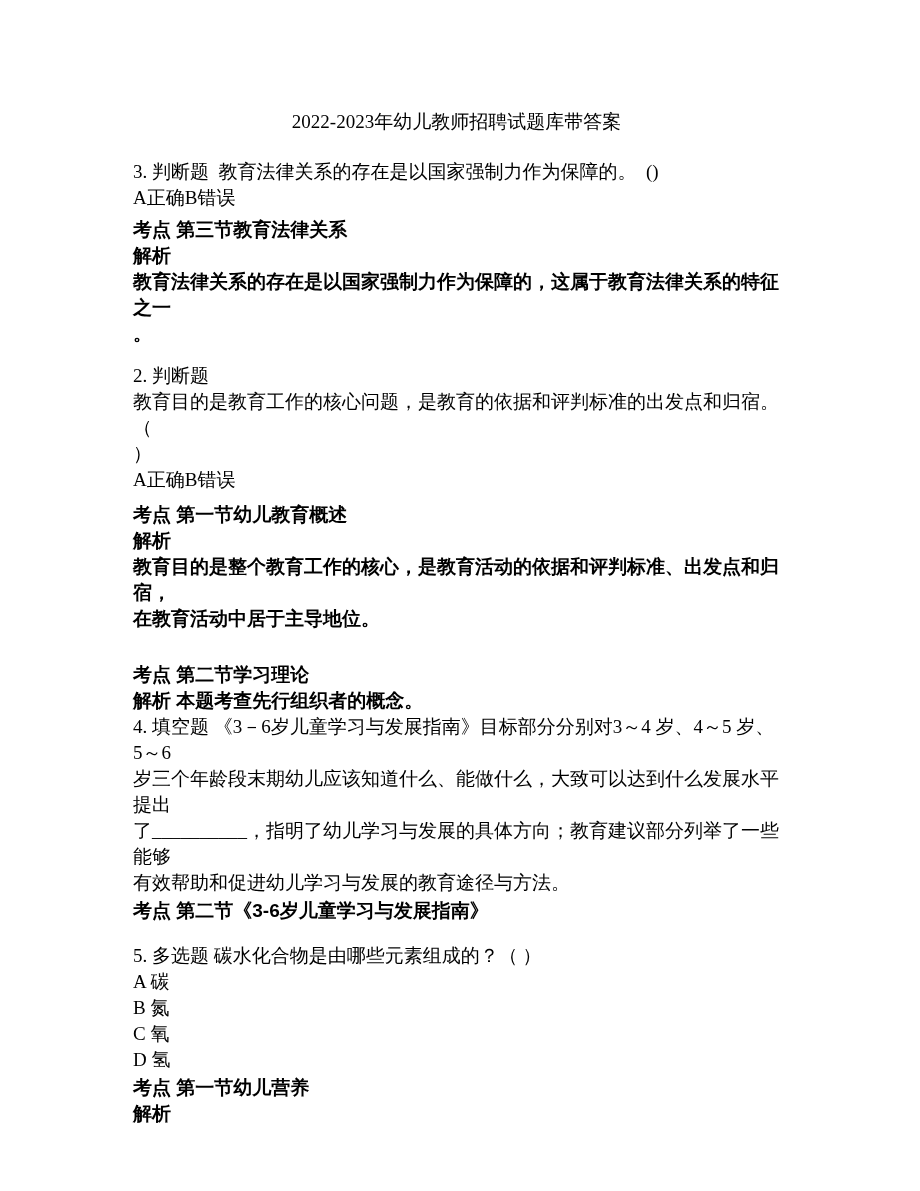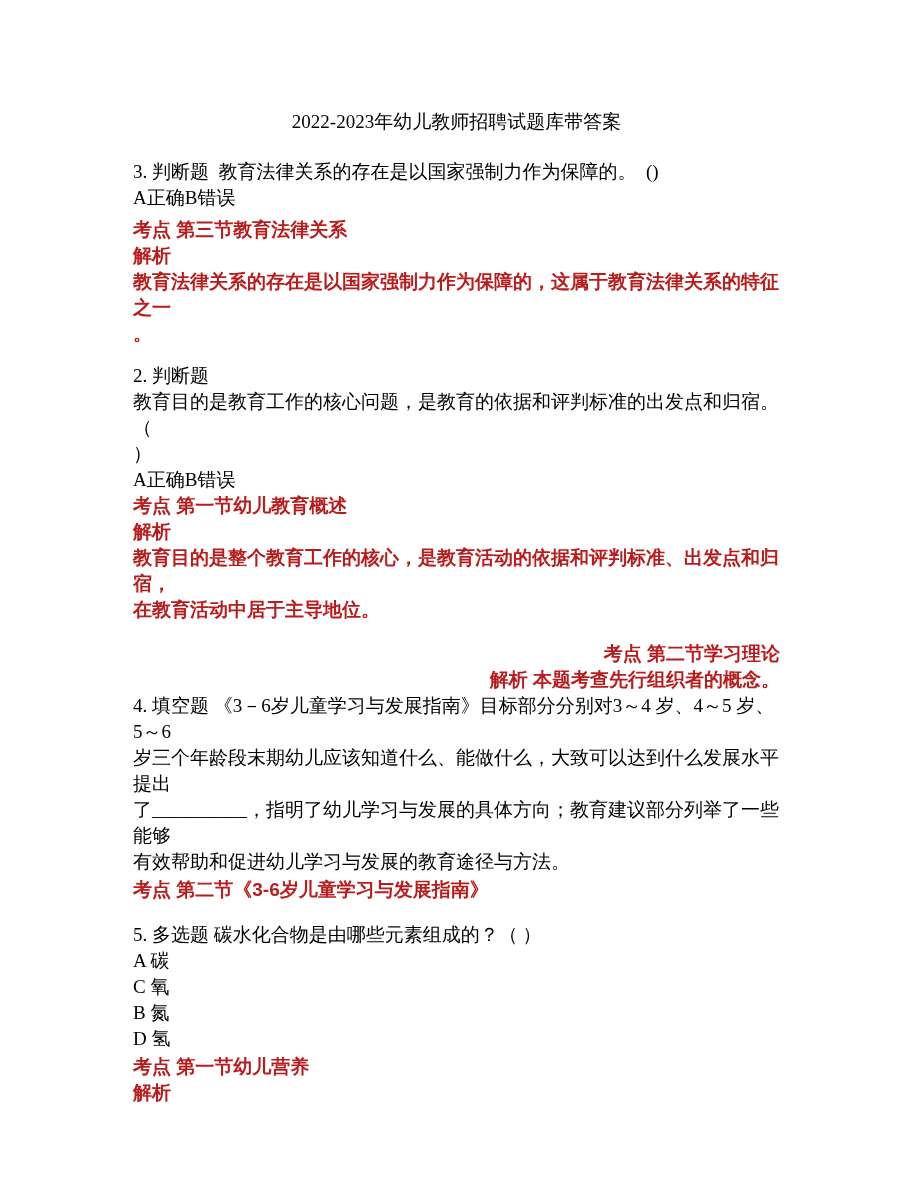--- a/index.html
+++ b/index.html
@@ -29,30 +29,30 @@
     line-height: 26px;
     white-space: pre-wrap;
   }
   .txt {
     font-size: 19px;
     line-height: 26px;
     margin: 0;
     white-space: pre-wrap;
   }
   .red {
-    color: #b91c1c;
+    color: #000000;
     font-family: "Liberation Sans", "DejaVu Sans", sans-serif;
     font-weight: 700;
   }
   .question { margin: 0; }
   .answer { margin-top: 6px; }
   .q2 { margin-top: 16px; }
-  .q2 .answer { margin-top: 0; }
+  .q2 .answer { margin-top: 9px; }
   .q3 { margin-top: 10px; }
-  .q3 .answer { margin-top: 18px; text-align: right; }
+  .q3 .answer { margin-top: 30px; }
   .q4 { }
   .q4 .answer { margin-top: 2px; }
   .q5 { margin-top: 19px; }
   .q5 .answer { margin-top: 2px; }
 </style>
 </head>
 <body>
 
 <div class="page">
 
@@ -95,22 +95,22 @@
 了__________，指明了幼儿学习与发展的具体方向；教育建议部分列举了一些能够
 有效帮助和促进幼儿学习与发展的教育途径与方法。</p>
     <div class="answer">
       <p class="txt red">考点 第二节《3-6岁儿童学习与发展指南》</p>
     </div>
   </section>
 
   <section class="question q5">
     <p class="txt">5. 多选题 碳水化合物是由哪些元素组成的？（ ）</p>
     <p class="txt">A 碳</p>
+    <p class="txt">B 氮</p>
     <p class="txt">C 氧</p>
-    <p class="txt">B 氮</p>
     <p class="txt">D 氢</p>
     <div class="answer">
       <p class="txt red">考点 第一节幼儿营养</p>
       <p class="txt red">解析</p>
 
     </div>
   </section>
 
 </div>
 

